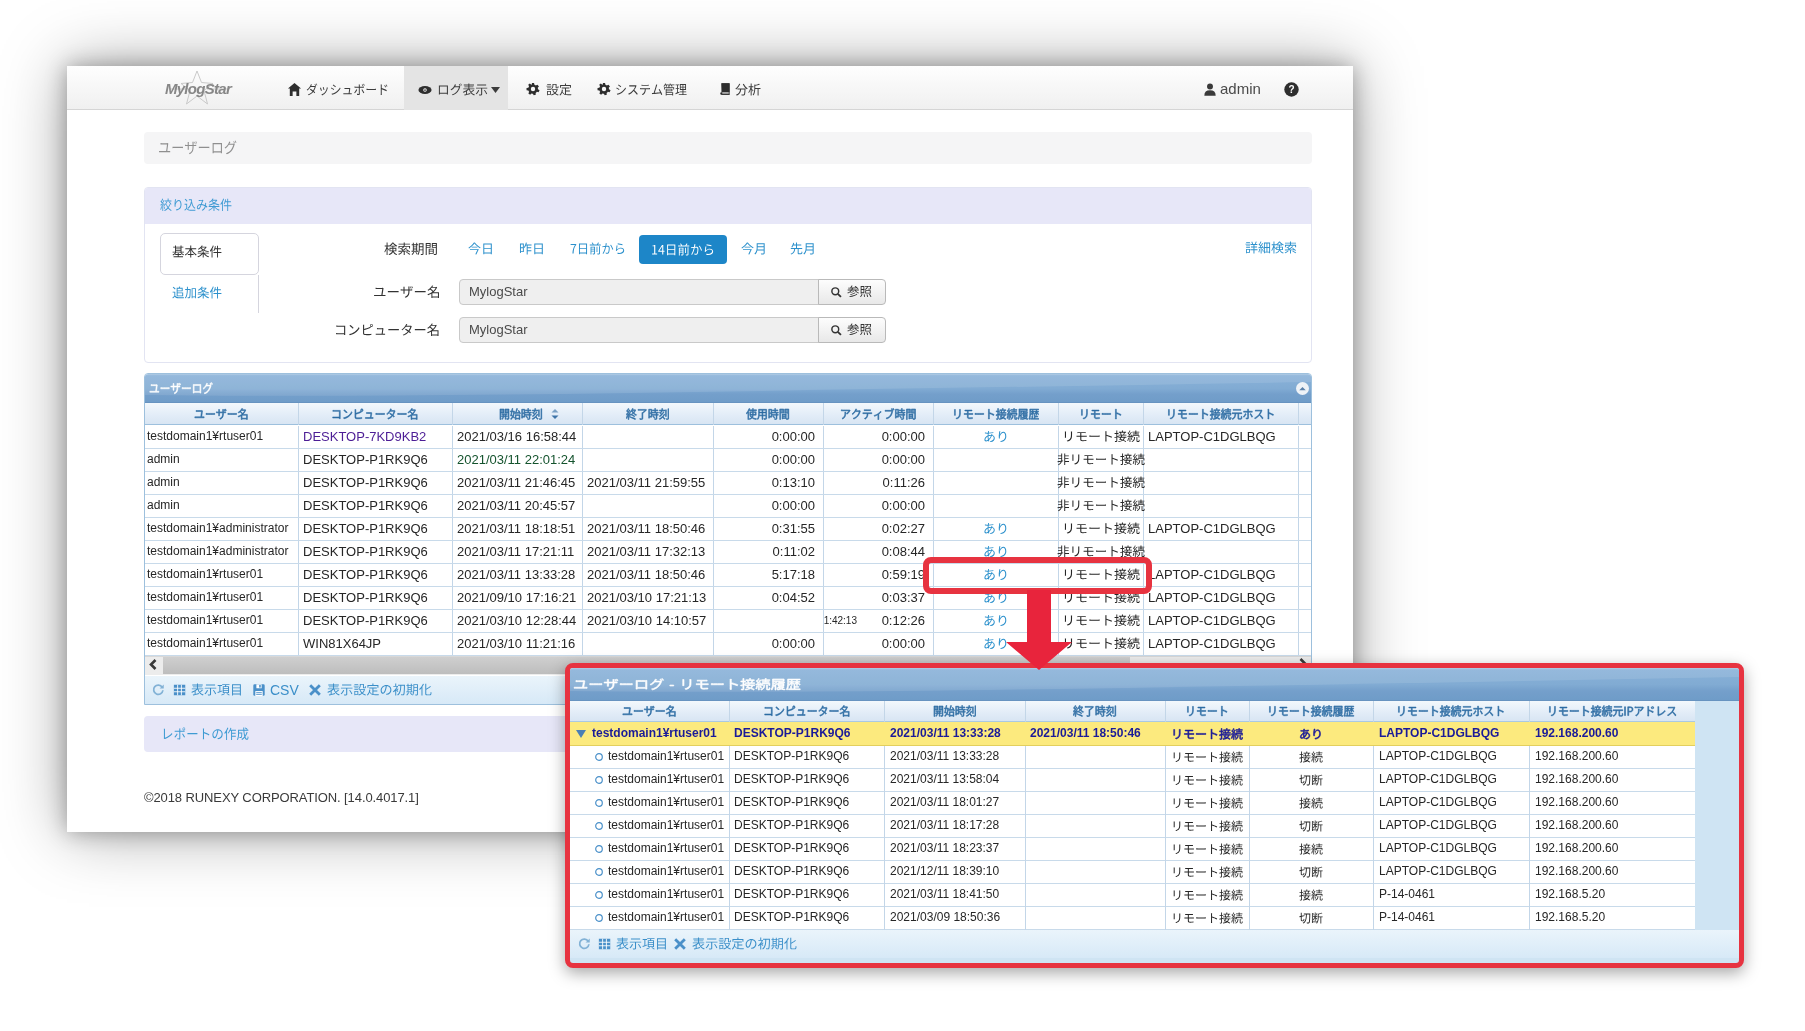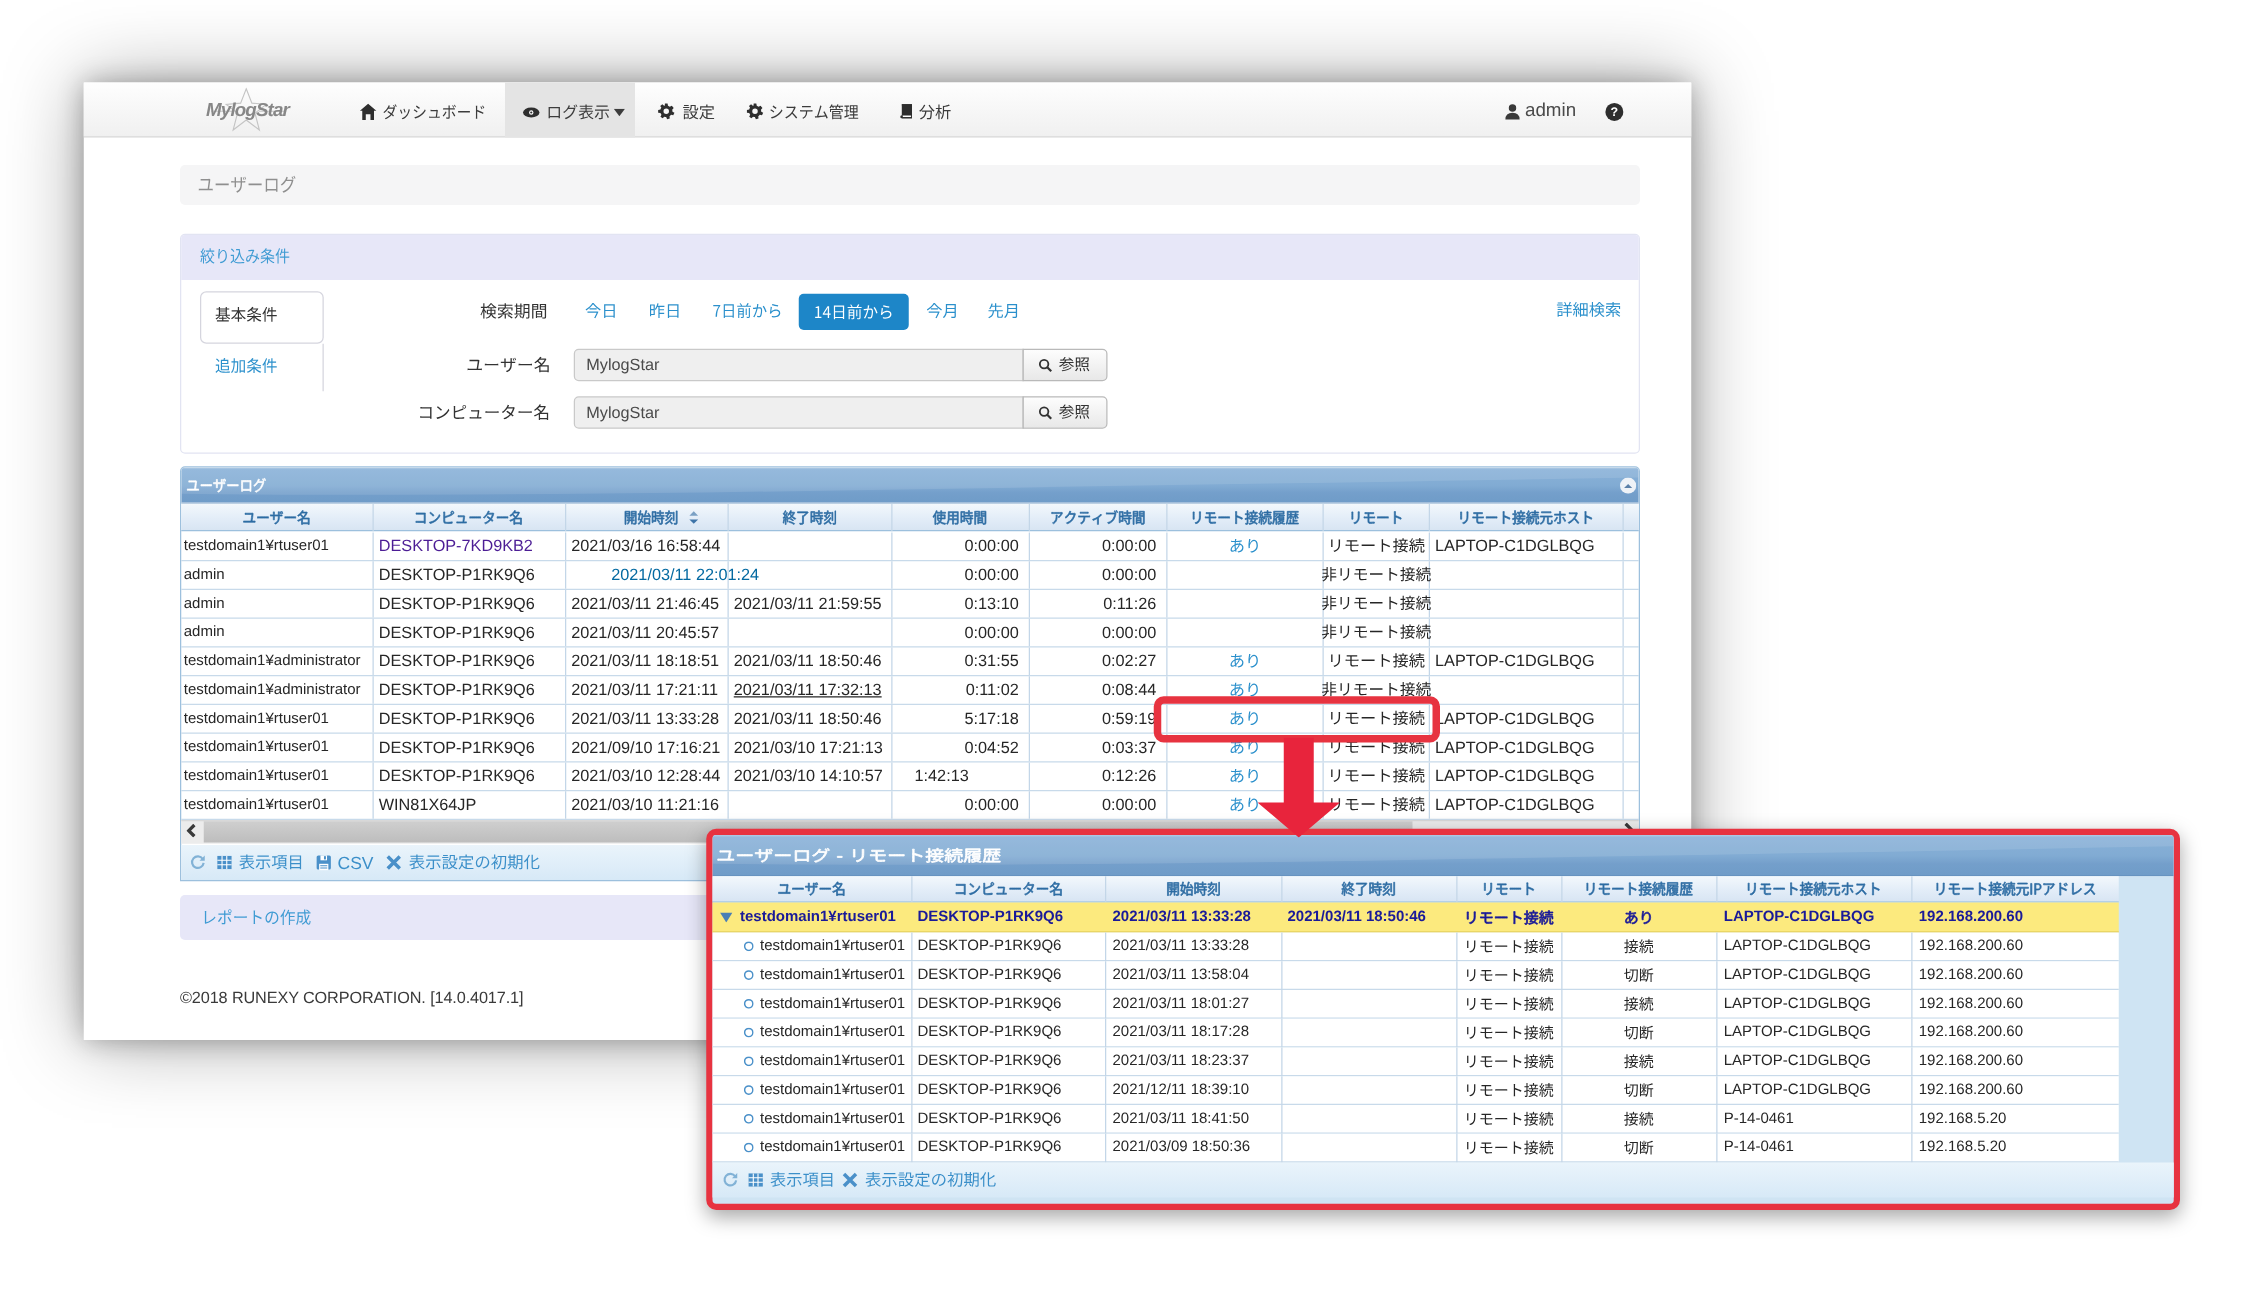--- a/index.html
+++ b/index.html
@@ -220,21 +220,21 @@
 <div class="vline" style="left:452px;top:449px;height:22px;"></div>
 <div class="vline" style="left:582px;top:449px;height:22px;"></div>
 <div class="vline" style="left:713px;top:449px;height:22px;"></div>
 <div class="vline" style="left:823px;top:449px;height:22px;"></div>
 <div class="vline" style="left:933px;top:449px;height:22px;"></div>
 <div class="vline" style="left:1058px;top:449px;height:22px;"></div>
 <div class="vline" style="left:1143px;top:449px;height:22px;"></div>
 <div class="vline" style="left:1298px;top:449px;height:22px;"></div>
 <div class="lt" style="font-size:12px;color:#262626;height:18px;line-height:18px;top:450.1px;left:147px;">admin</div>
 <div class="lt" style="font-size:13px;color:#262626;height:19px;line-height:19px;top:450.0px;left:303px;">DESKTOP-P1RK9Q6</div>
-<div class="lt" style="font-size:13px;color:#0369a1;height:19px;line-height:19px;top:450.0px;left:457px;margin-left:32px;">2021/03/11 22:01:24</div>
+<div class="lt" style="font-size:13px;color:#14532d;height:19px;line-height:19px;top:450.0px;left:457px;">2021/03/11 22:01:24</div>
 <div class="lt" style="font-size:13px;color:#262626;height:19px;line-height:19px;top:450.0px;right:990px;">0:00:00</div>
 <div class="lt" style="font-size:13px;color:#262626;height:19px;line-height:19px;top:450.0px;right:880px;">0:00:00</div>
 <svg class="jt abs" style="left:1056.5px;top:453.2px;width:88px;height:12.5px;color:#262626;" viewBox="0 -880 7000 1000" preserveAspectRatio="none">
     <use href="#s29"></use>
   </svg>
 <div class="abs" style="left:145px;top:494px;width:1166px;height:1px;background:#c8daea;"></div>
 <div class="vline" style="left:298px;top:472px;height:22px;"></div>
 <div class="vline" style="left:452px;top:472px;height:22px;"></div>
 <div class="vline" style="left:582px;top:472px;height:22px;"></div>
 <div class="vline" style="left:713px;top:472px;height:22px;"></div>
@@ -299,21 +299,21 @@
 <div class="vline" style="left:582px;top:541px;height:22px;"></div>
 <div class="vline" style="left:713px;top:541px;height:22px;"></div>
 <div class="vline" style="left:823px;top:541px;height:22px;"></div>
 <div class="vline" style="left:933px;top:541px;height:22px;"></div>
 <div class="vline" style="left:1058px;top:541px;height:22px;"></div>
 <div class="vline" style="left:1143px;top:541px;height:22px;"></div>
 <div class="vline" style="left:1298px;top:541px;height:22px;"></div>
 <div class="lt" style="font-size:12px;color:#262626;height:18px;line-height:18px;top:542.1px;left:147px;">testdomain1¥administrator</div>
 <div class="lt" style="font-size:13px;color:#262626;height:19px;line-height:19px;top:542.0px;left:303px;">DESKTOP-P1RK9Q6</div>
 <div class="lt" style="font-size:13px;color:#262626;height:19px;line-height:19px;top:542.0px;left:457px;">2021/03/11 17:21:11</div>
-<div class="lt" style="font-size:13px;color:#262626;height:19px;line-height:19px;top:542.0px;left:587px;text-decoration:underline;">2021/03/11 17:32:13</div>
+<div class="lt" style="font-size:13px;color:#262626;height:19px;line-height:19px;top:542.0px;left:587px;">2021/03/11 17:32:13</div>
 <div class="lt" style="font-size:13px;color:#262626;height:19px;line-height:19px;top:542.0px;right:990px;">0:11:02</div>
 <div class="lt" style="font-size:13px;color:#262626;height:19px;line-height:19px;top:542.0px;right:880px;">0:08:44</div>
 <svg class="jt abs" style="left:982.5px;top:545.0px;width:26.0px;height:13px;color:#2b90cc;" viewBox="0 -880 2000 1000" preserveAspectRatio="none">
     <use href="#s27"></use>
   </svg>
 <svg class="jt abs" style="left:1056.5px;top:545.2px;width:88px;height:12.5px;color:#262626;" viewBox="0 -880 7000 1000" preserveAspectRatio="none">
     <use href="#s29"></use>
   </svg>
 <div class="abs" style="left:145px;top:586px;width:1166px;height:1px;background:#c8daea;"></div>
 <div class="vline" style="left:298px;top:564px;height:22px;"></div>
@@ -368,21 +368,21 @@
 <div class="vline" style="left:713px;top:610px;height:22px;"></div>
 <div class="vline" style="left:823px;top:610px;height:22px;"></div>
 <div class="vline" style="left:933px;top:610px;height:22px;"></div>
 <div class="vline" style="left:1058px;top:610px;height:22px;"></div>
 <div class="vline" style="left:1143px;top:610px;height:22px;"></div>
 <div class="vline" style="left:1298px;top:610px;height:22px;"></div>
 <div class="lt" style="font-size:12px;color:#262626;height:18px;line-height:18px;top:611.1px;left:147px;">testdomain1¥rtuser01</div>
 <div class="lt" style="font-size:13px;color:#262626;height:19px;line-height:19px;top:611.0px;left:303px;">DESKTOP-P1RK9Q6</div>
 <div class="lt" style="font-size:13px;color:#262626;height:19px;line-height:19px;top:611.0px;left:457px;">2021/03/10 12:28:44</div>
 <div class="lt" style="font-size:13px;color:#262626;height:19px;line-height:19px;top:611.0px;left:587px;">2021/03/10 14:10:57</div>
-<div class="lt" style="font-size:13px;color:#262626;height:19px;line-height:19px;top:611.0px;right:1030px;">1:42:13</div>
+<div class="lt" style="font-size:10px;color:#262626;height:19px;line-height:19px;top:611.0px;right:948px;">1:42:13</div>
 <div class="lt" style="font-size:13px;color:#262626;height:19px;line-height:19px;top:611.0px;right:880px;">0:12:26</div>
 <svg class="jt abs" style="left:982.5px;top:614.0px;width:26.0px;height:13px;color:#2b90cc;" viewBox="0 -880 2000 1000" preserveAspectRatio="none">
     <use href="#s27"></use>
   </svg>
 <svg class="jt abs" style="left:1061.5px;top:614.2px;width:78px;height:12.5px;color:#262626;" viewBox="0 -880 6000 1000" preserveAspectRatio="none">
     <use href="#s28"></use>
   </svg>
 <div class="lt" style="font-size:13px;color:#262626;height:19px;line-height:19px;top:611.0px;left:1148px;">LAPTOP-C1DGLBQG</div>
 <div class="abs" style="left:145px;top:655px;width:1166px;height:1px;background:#c8daea;"></div>
 <div class="vline" style="left:298px;top:633px;height:22px;"></div>

